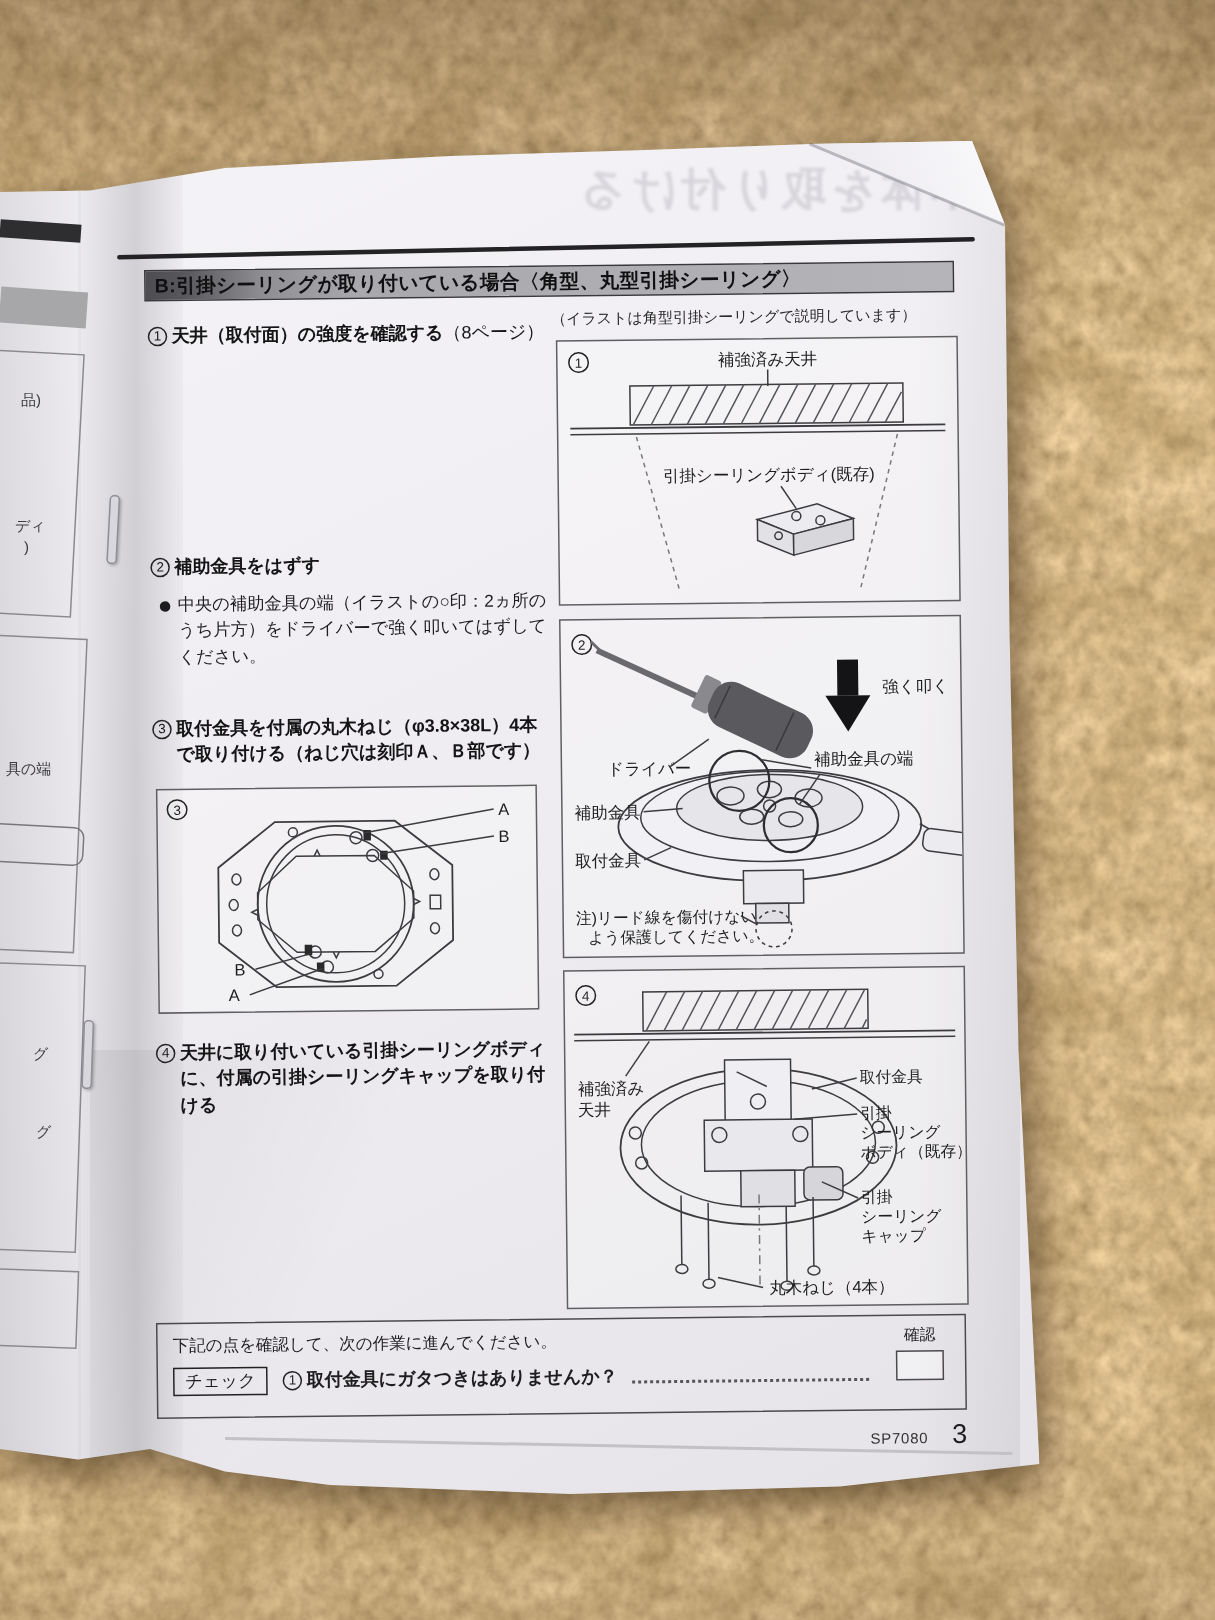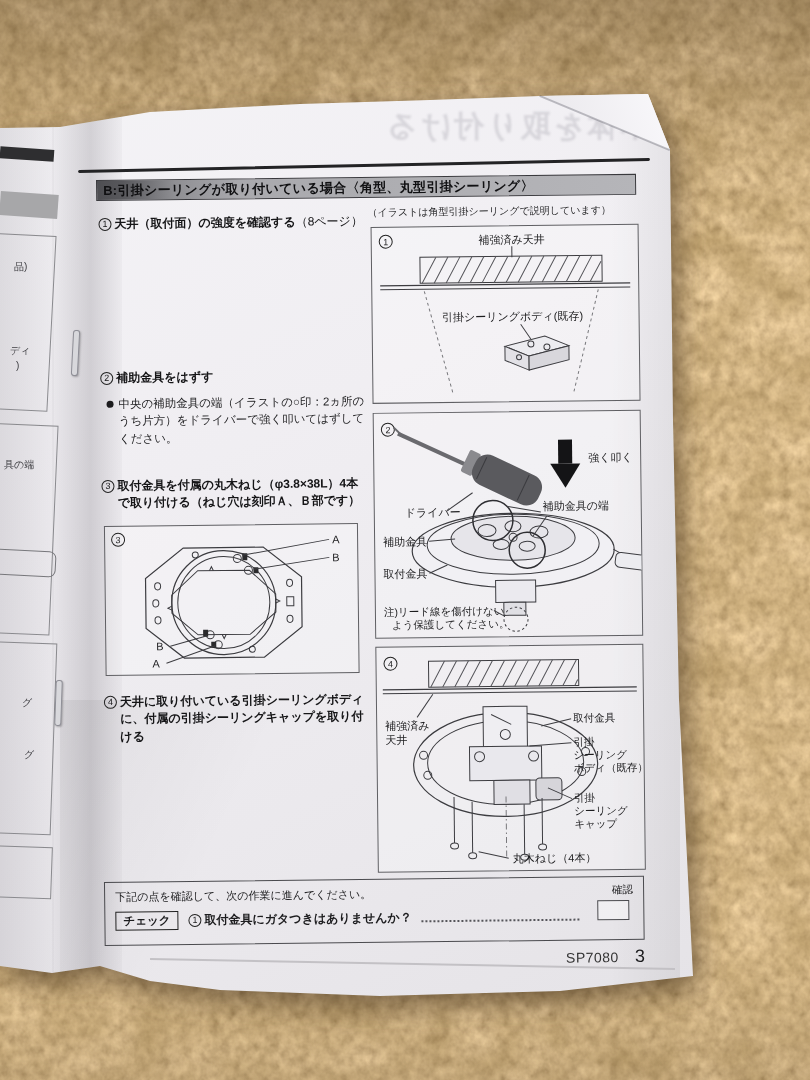--- a/index.html
+++ b/index.html
@@ -58,28 +58,28 @@
     margin:2px 3px 0 0;line-height:1;}
   .suffix{font-weight:normal;}
   .bullet{position:absolute;display:flex;font-size:11.5px;line-height:1.5;font-weight:normal;}
   .dot{width:7px;height:7px;background:#1c1c1e;border-radius:50%;flex:none;margin:5px 5px 0 0;}
   .panel{position:absolute;border:1px solid #5f5f63;background:rgba(255,255,255,.25);}
   .panel svg{display:block;}
   svg text{font-family:"Liberation Sans",sans-serif;fill:#1d1d1f;}
   .checkbox-area{position:absolute;left:0;top:702px;width:540px;height:64px;border:1px solid #4a4a4e;
     padding:7px 10px 0 10px;font-size:11px;}
   .check-row{display:flex;align-items:center;margin-top:7px;}
-  .check-label{border:1.5px solid #222;padding:1px 7px;font-weight:bold;font-size:11.5px;flex:none;}
+  .check-label{border:1.5px solid #222;padding:1px 7px;font-weight:normal;font-size:11.5px;flex:none;}
   .check-item{display:flex;font-weight:bold;font-size:12px;margin-left:10px;flex:none;align-items:flex-start;}
   .leader{flex:1;border-bottom:2px dotted #55555a;height:9px;margin:0 10px;}
-  .confirm-wrap{position:absolute;right:10px;top:6px;width:40px;text-align:right;font-size:10.5px;font-family:Liberation Serif, serif;}
+  .confirm-wrap{position:absolute;right:10px;top:6px;width:40px;text-align:center;font-size:10.5px;font-family:Liberation Serif, serif;}
   .confirm-box{width:32px;height:20px;border:1px solid #4a4a4e;margin:3px auto 0 auto;background:rgba(255,255,255,.4);}
   .footer{position:absolute;left:0;top:772px;width:540px;display:flex;justify-content:flex-end;
     align-items:baseline;}
-  .footer-code{font-size:14px;color:#333;margin-right:16px;letter-spacing:.5px;text-align:right;}
+  .footer-code{font-size:10px;color:#333;margin-right:16px;letter-spacing:.5px;text-align:right;}
   .footer-page{font-size:18px;color:#1a1a1c;}
 </style>
 </head>
 <body>
 
 <div class="scene">
 
   <svg class="cork" width="810" height="1080" viewBox="0 0 810 1080">
     <defs>
       <filter id="corkF" x="0" y="0" width="100%" height="100%">
@@ -113,21 +113,21 @@
   <div class="top-rule"></div>
   <div class="underpage"></div>
 
   <div class="frag frag-bar-dark"></div>
   <div class="frag frag-bar-gray"></div>
   <div class="frag-box" style="left:-24px;top:234px;width:76px;height:176px;transform:rotate(3deg);"></div>
   <div class="frag" style="left:14px;top:260px;">品)</div>
   <div class="frag" style="left:10px;top:344px;">ディ</div>
   <div class="frag" style="left:16px;top:360px;">)</div>
   <div class="frag-box" style="left:-24px;top:424px;width:78px;height:210px;transform:rotate(2.5deg);"></div>
-  <div class="frag" style="left:4px;top:458px;">具の端</div>
+  <div class="frag" style="left:4px;top:506px;">具の端</div>
   <div class="frag-box" style="left:-8px;top:550px;width:64px;height:26px;border-radius:7px;transform:rotate(3deg);border-color:#77777b;"></div>
   <div class="frag-box" style="left:-24px;top:642px;width:78px;height:192px;transform:rotate(2deg);"></div>
   <div class="frag" style="left:22px;top:696px;">グ</div>
   <div class="frag" style="left:24px;top:748px;">グ</div>
   <div class="frag-box" style="left:-24px;top:846px;width:76px;height:52px;transform:rotate(2deg);"></div>
   <div class="staple" style="left:72px;top:330px;transform:rotate(3deg);"></div>
   <div class="staple" style="left:55px;top:680px;transform:rotate(2deg);"></div>
 
   <div class="content">
 

